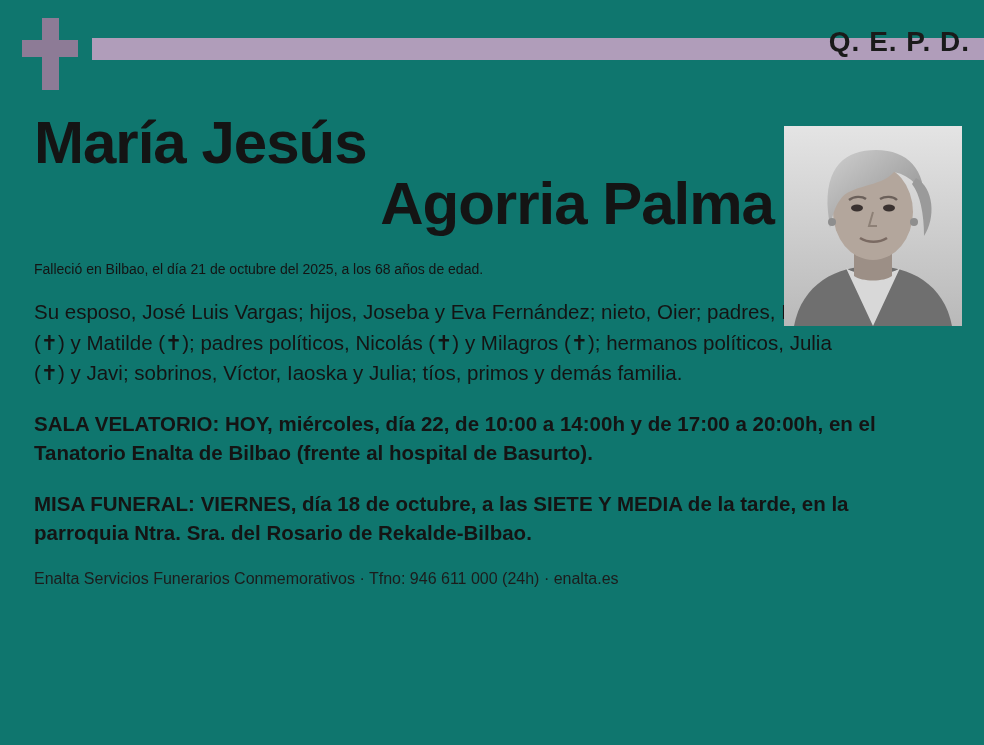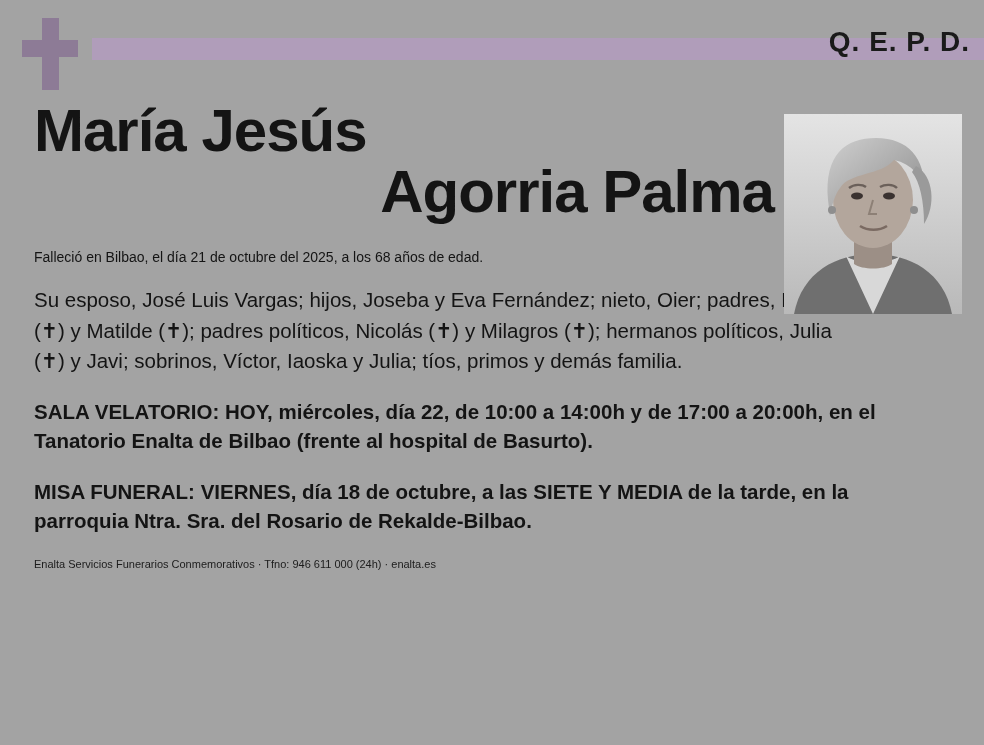--- a/index.html
+++ b/index.html
@@ -7,21 +7,21 @@
     padding: 0;
     background: #ffffff;
   }
   body {
     font-family: "Liberation Sans", sans-serif;
   }
   .obituary {
     position: relative;
     width: 984px;
     height: 745px;
-    background: #a3a3a3;
+    background: #0f766e;
     box-sizing: border-box;
     overflow: hidden;
   }
   
   .header {
     position: relative;
     height: 92px;
   }
   .cross {
     position: absolute;
@@ -68,21 +68,21 @@
   .content {
     position: relative;
     padding: 0 34px;
   }
   .name {
     font-size: 60px;
     font-weight: bold;
     line-height: 1.02;
     color: #141414;
     letter-spacing: -1px;
-    margin: 8px 0 0 0;
+    margin: 20px 0 0 0;
     width: 740px;
   }
   .name .line2 {
     display: block;
     text-align: right;
   }
   .portrait {
     position: absolute;
     right: 22px;
     top: 14px;
@@ -109,21 +109,21 @@
   }
   .bold-block {
     font-size: 20.5px;
     font-weight: bold;
     color: #141414;
     margin-top: 8px;
     line-height: 1.45;
     width: 905px;
   }
   .footer {
-    font-size: 11px;
+    font-size: 16px;
     color: #1c1c1c;
     line-height: 1.3;
   }
 </style>
 </head>
 <body>
 
 <div class="obituary">
 
   <div class="header">

